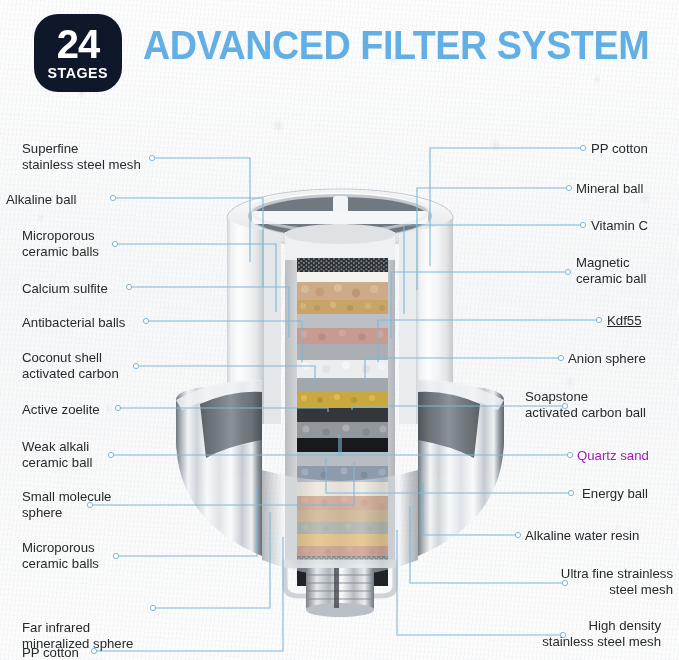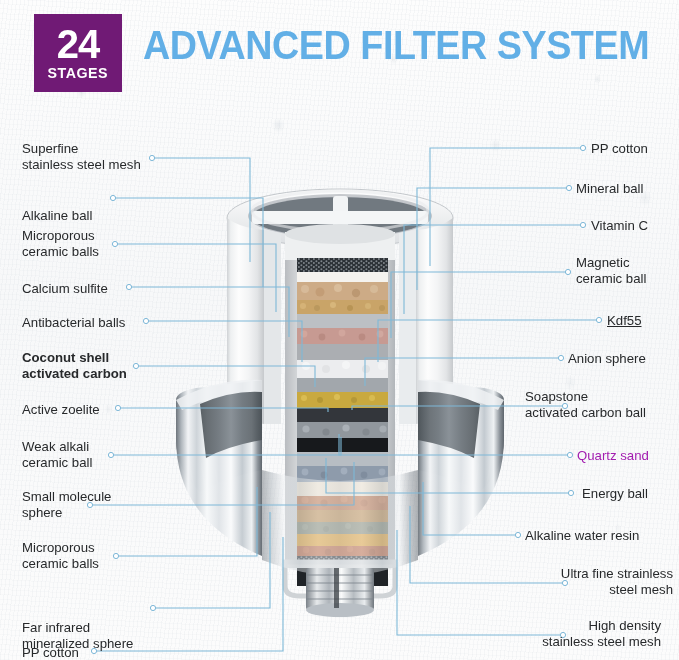--- a/index.html
+++ b/index.html
@@ -336,36 +336,36 @@
       <circle cx="565" cy="406" r="2.6"></circle>
       <circle cx="570" cy="455" r="2.6"></circle>
       <circle cx="571" cy="493" r="2.6"></circle>
       <circle cx="518" cy="535" r="2.6"></circle>
       <circle cx="565" cy="583" r="2.6"></circle>
       <circle cx="563" cy="635" r="2.6"></circle>
     </g>
 </svg>
 
 <div id="header">
-  <div id="stages-badge" style="background: #701a75;">
+  <div id="stages-badge" style="background: #0f172a; border-radius: 24px;">
     <span class="num">24</span>
     <span class="word">STAGES</span>
   </div>
   <div id="main-title" style="color: rgb(98, 175, 230);">ADVANCED FILTER SYSTEM</div>
 </div>
 
 <div id="labels-left">
     <div class="label left" style="left: 22px; top: 141px; color: rgb(39, 41, 43);">Superfine
 stainless steel mesh</div>
-    <div class="label left" style="left: 22px; top: 192px; color: rgb(39, 41, 43); margin-top: 16px;">Alkaline ball</div>
+    <div class="label left" style="left: 6px; top: 192px; color: rgb(39, 41, 43);">Alkaline ball</div>
     <div class="label left" style="left: 22px; top: 228px; color: rgb(39, 41, 43);">Microporous
 ceramic balls</div>
     <div class="label left" style="left: 22px; top: 281px; color: rgb(39, 41, 43);">Calcium sulfite</div>
     <div class="label left" style="left: 22px; top: 315px; color: rgb(39, 41, 43);">Antibacterial balls</div>
-    <div class="label left" style="left: 22px; top: 350px; color: rgb(39, 41, 43); font-weight: bold;">Coconut shell
+    <div class="label left" style="left: 22px; top: 350px; color: rgb(39, 41, 43);">Coconut shell
 activated carbon</div>
     <div class="label left" style="left: 22px; top: 402px; color: rgb(39, 41, 43);">Active zoelite</div>
     <div class="label left" style="left: 22px; top: 439px; color: rgb(39, 41, 43);">Weak alkali
 ceramic ball</div>
     <div class="label left" style="left: 22px; top: 489px; color: rgb(39, 41, 43);">Small molecule
 sphere</div>
     <div class="label left" style="left: 22px; top: 540px; color: rgb(39, 41, 43);">Microporous
 ceramic balls</div>
     <div class="label left" style="left: 22px; top: 592px; color: rgb(39, 41, 43); margin-top: 28px;">Far infrared
 mineralized sphere</div>

